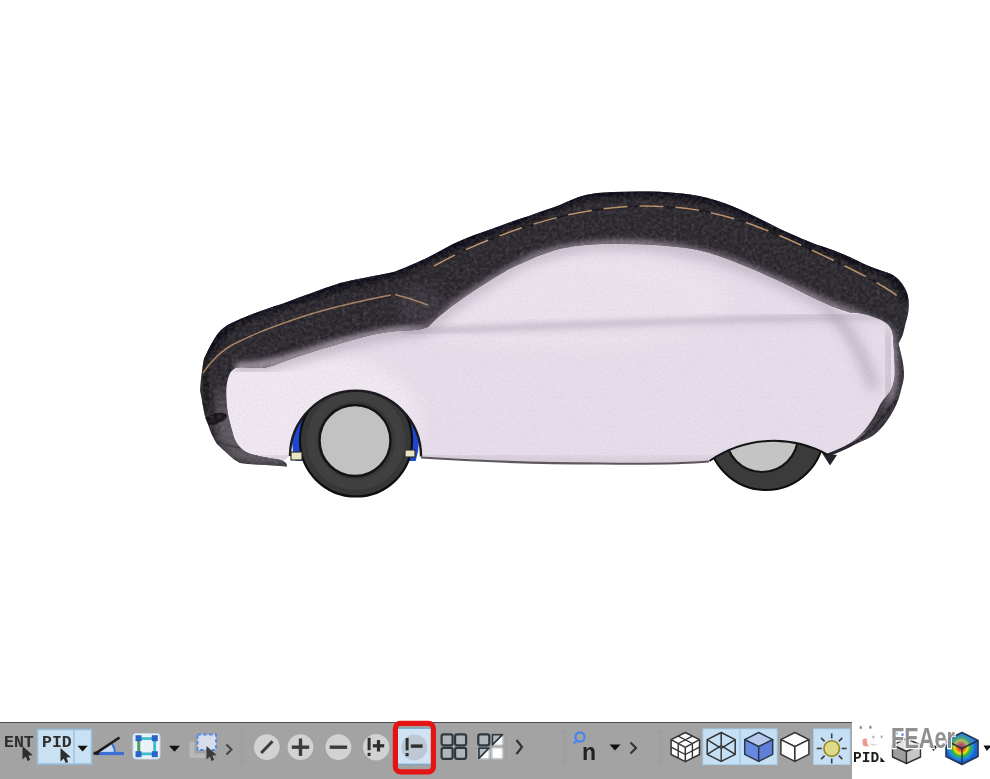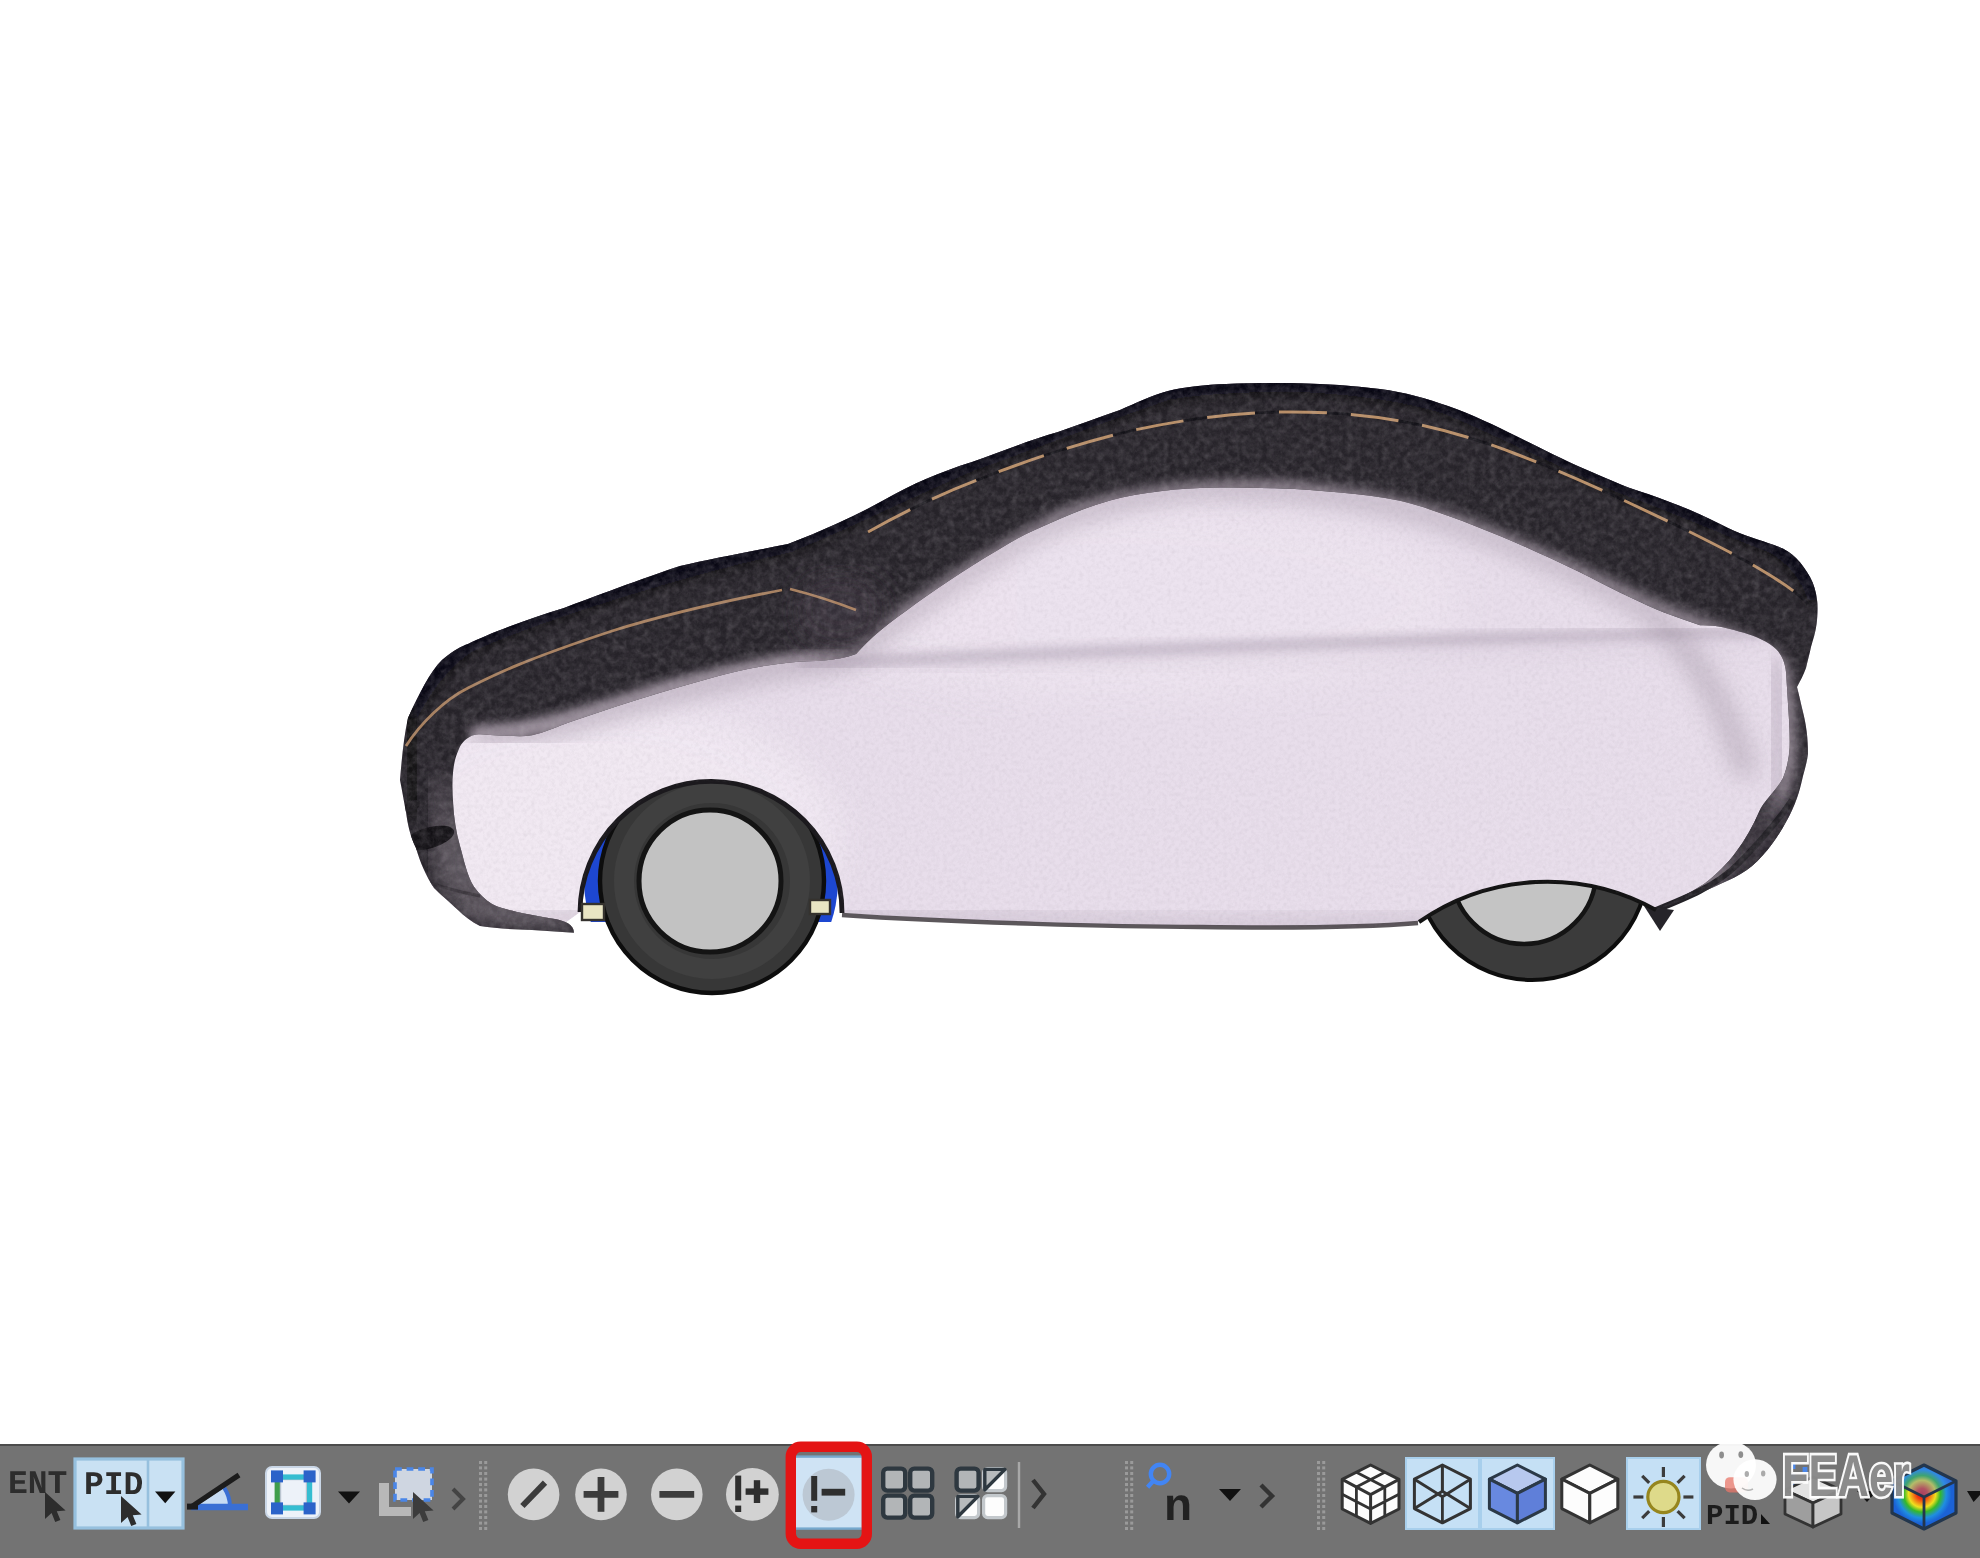--- a/index.html
+++ b/index.html
@@ -1,19 +1,19 @@
 <!DOCTYPE html>
 <html><head>
 <meta charset="utf-8">
 <style>
   html,body{margin:0;padding:0;width:990px;height:779px;background:#ffffff;overflow:hidden;}
   *{box-sizing:border-box;}
   body{font-family:"Liberation Sans",sans-serif;position:relative;}
   #canvas{position:absolute;left:0;top:0;}
-  #toolbar{position:absolute;left:0;top:722px;width:990px;height:57px;background:#737373;border-top:1.5px solid #4c4c4c;text-align:right;}
+  #toolbar{position:absolute;left:0;top:722px;width:852px;height:57px;background:#a3a3a3;border-top:1.5px solid #4c4c4c;text-align:right;}
   .abs{position:absolute;}
 </style>
 </head>
 <body>
 <svg id="canvas" width="990" height="722" viewBox="0 0 990 722">
 <defs>
   <path id="sil" d="M 200,390
     C 201,378 202,368 204,359 C 210,346 215,336 221,330 C 227,325 231,323 234,322
     C 244,317 265,309 282,304 C 295,299 322,289 340,283 C 355,279.5 374,276 394,272
     C 402,269 410,265.5 418,262 C 426,258.5 434,254.5 442,250 C 456,242 470,236 486,231

